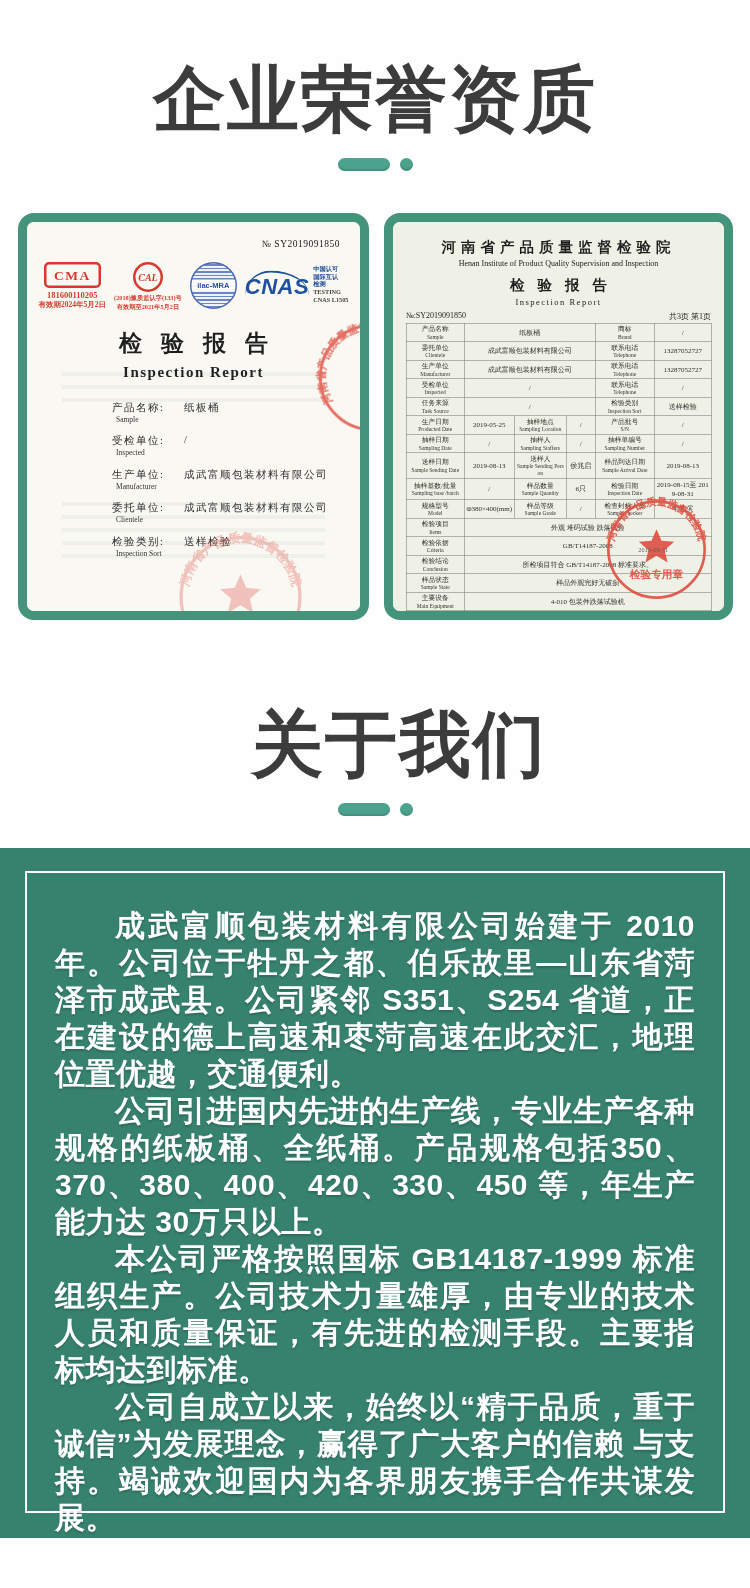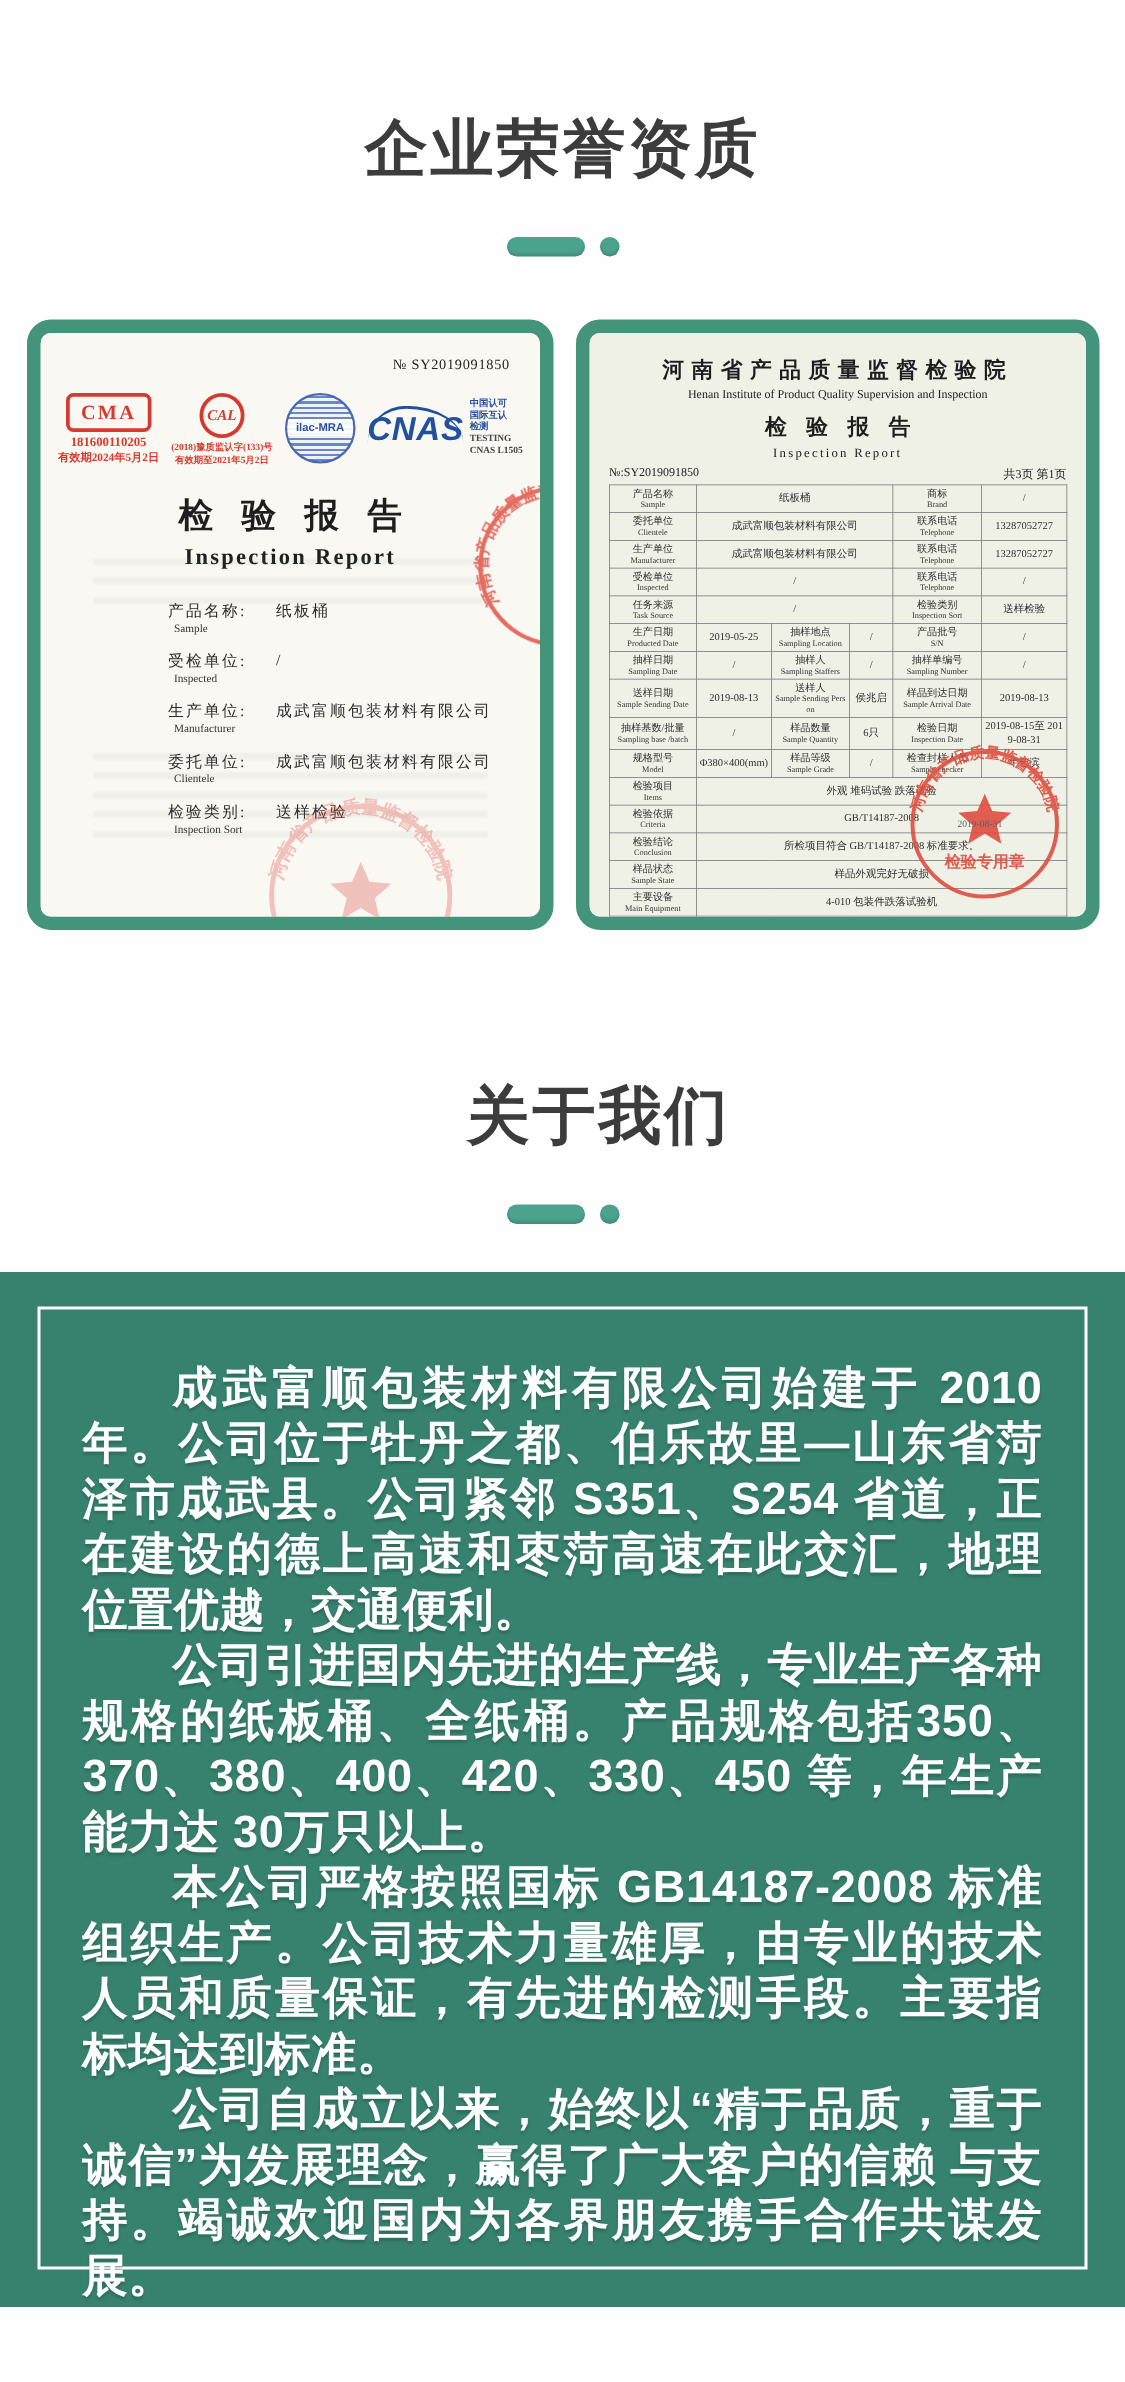--- a/index.html
+++ b/index.html
@@ -1,19 +1,19 @@
 <!DOCTYPE html>
 <html><head>
 <meta charset="utf-8">
 <style>
   html,body{margin:0;padding:0;background:#fff;}
   .page{position:relative;width:750px;height:1588px;margin:0 auto;overflow:hidden;background:#fefefe;
         font-family:"Liberation Sans","DejaVu Sans",sans-serif;}
   
-  .sec-title{margin:0;padding-top:57px;text-align:center;font-size:42px;line-height:84px;
+  .sec-title{margin:0;padding-top:57px;text-align:center;font-size:72px;line-height:84px;
              font-weight:800;color:#3c3c3c;letter-spacing:2px;}
   .sec-title.about{padding-top:82px;padding-left:48px;}
   .divider{display:flex;justify-content:center;align-items:center;gap:10px;margin-top:16px;height:14px;}
   .divider .bar{width:52px;height:13px;border-radius:7px;background:#4ba28d;box-shadow:inset 0 -2px 2px rgba(0,0,0,.12);}
   .divider .dot{width:13px;height:13px;border-radius:50%;background:#4ba28d;box-shadow:inset 0 -2px 2px rgba(0,0,0,.12);}
   
   .certs{display:flex;justify-content:center;gap:15px;margin-top:42px;padding:0 17px;}
   .cert{margin:0;position:relative;height:407px;border:9px solid #44947c;border-radius:16px;
         overflow:hidden;box-sizing:border-box;}
   .cert.left{width:351px;background:#faf8f3;}
@@ -524,19 +524,19 @@
   <div class="divider">
     <span class="bar"></span>
     <span class="dot"></span>
   </div>
 
   <section class="about-block">
     <div class="about-frame">
       <div>
           <p class="about-p">成武富顺包装材料有限公司始建于 2010 年。公司位于牡丹之都、伯乐故里—山东省菏 泽市成武县。公司紧邻 S351、S254 省道，正在建设的德上高速和枣菏高速在此交汇，地理 位置优越，交通便利。</p>
           <p class="about-p">公司引进国内先进的生产线，专业生产各种规格的纸板桶、全纸桶。产品规格包括350、 370、380、400、420、330、450 等，年生产能力达 30万只以上。</p>
-          <p class="about-p">本公司严格按照国标 GB14187-2008 标准组织生产。公司技术力量雄厚，由专业的技术 人员和质量保证，有先进的检测手段。主要指标均达到标准。</p>
+          <p class="about-p">本公司严格按照国标 GB14187-1999 标准组织生产。公司技术力量雄厚，由专业的技术 人员和质量保证，有先进的检测手段。主要指标均达到标准。</p>
           <p class="about-p">公司自成立以来，始终以“精于品质，重于诚信”为发展理念，赢得了广大客户的信赖 与支持。竭诚欢迎国内为各界朋友携手合作共谋发展。</p>
         </div>
     </div>
   </section>
 
 </div>
 
 </body></html>

